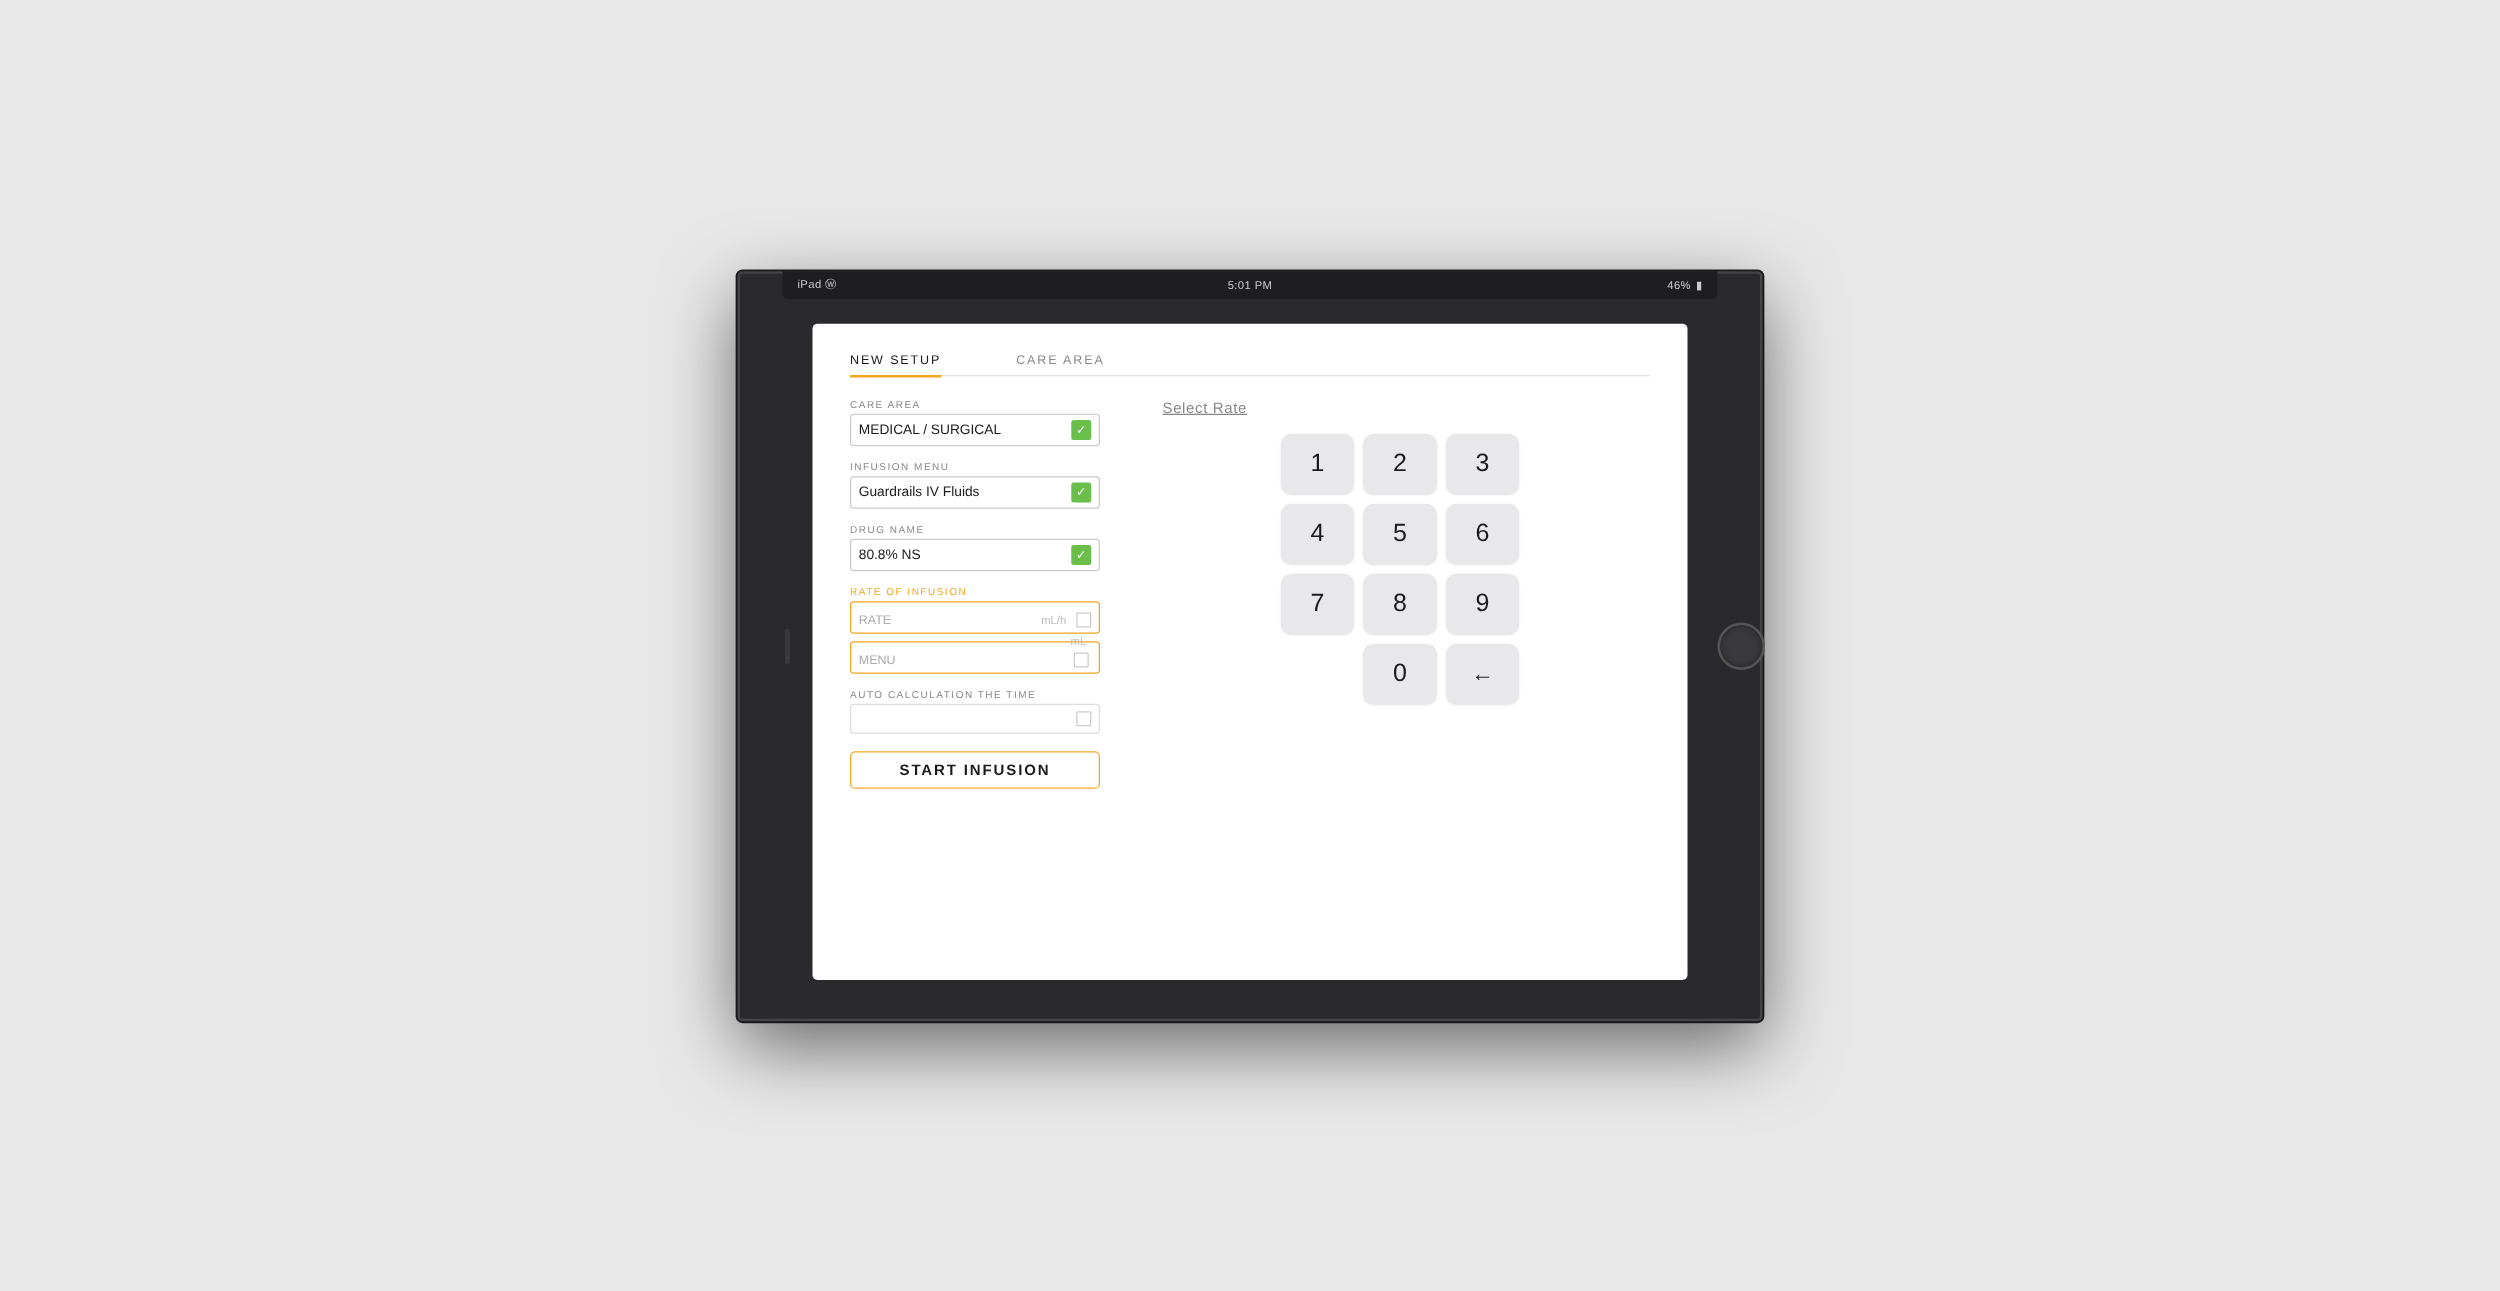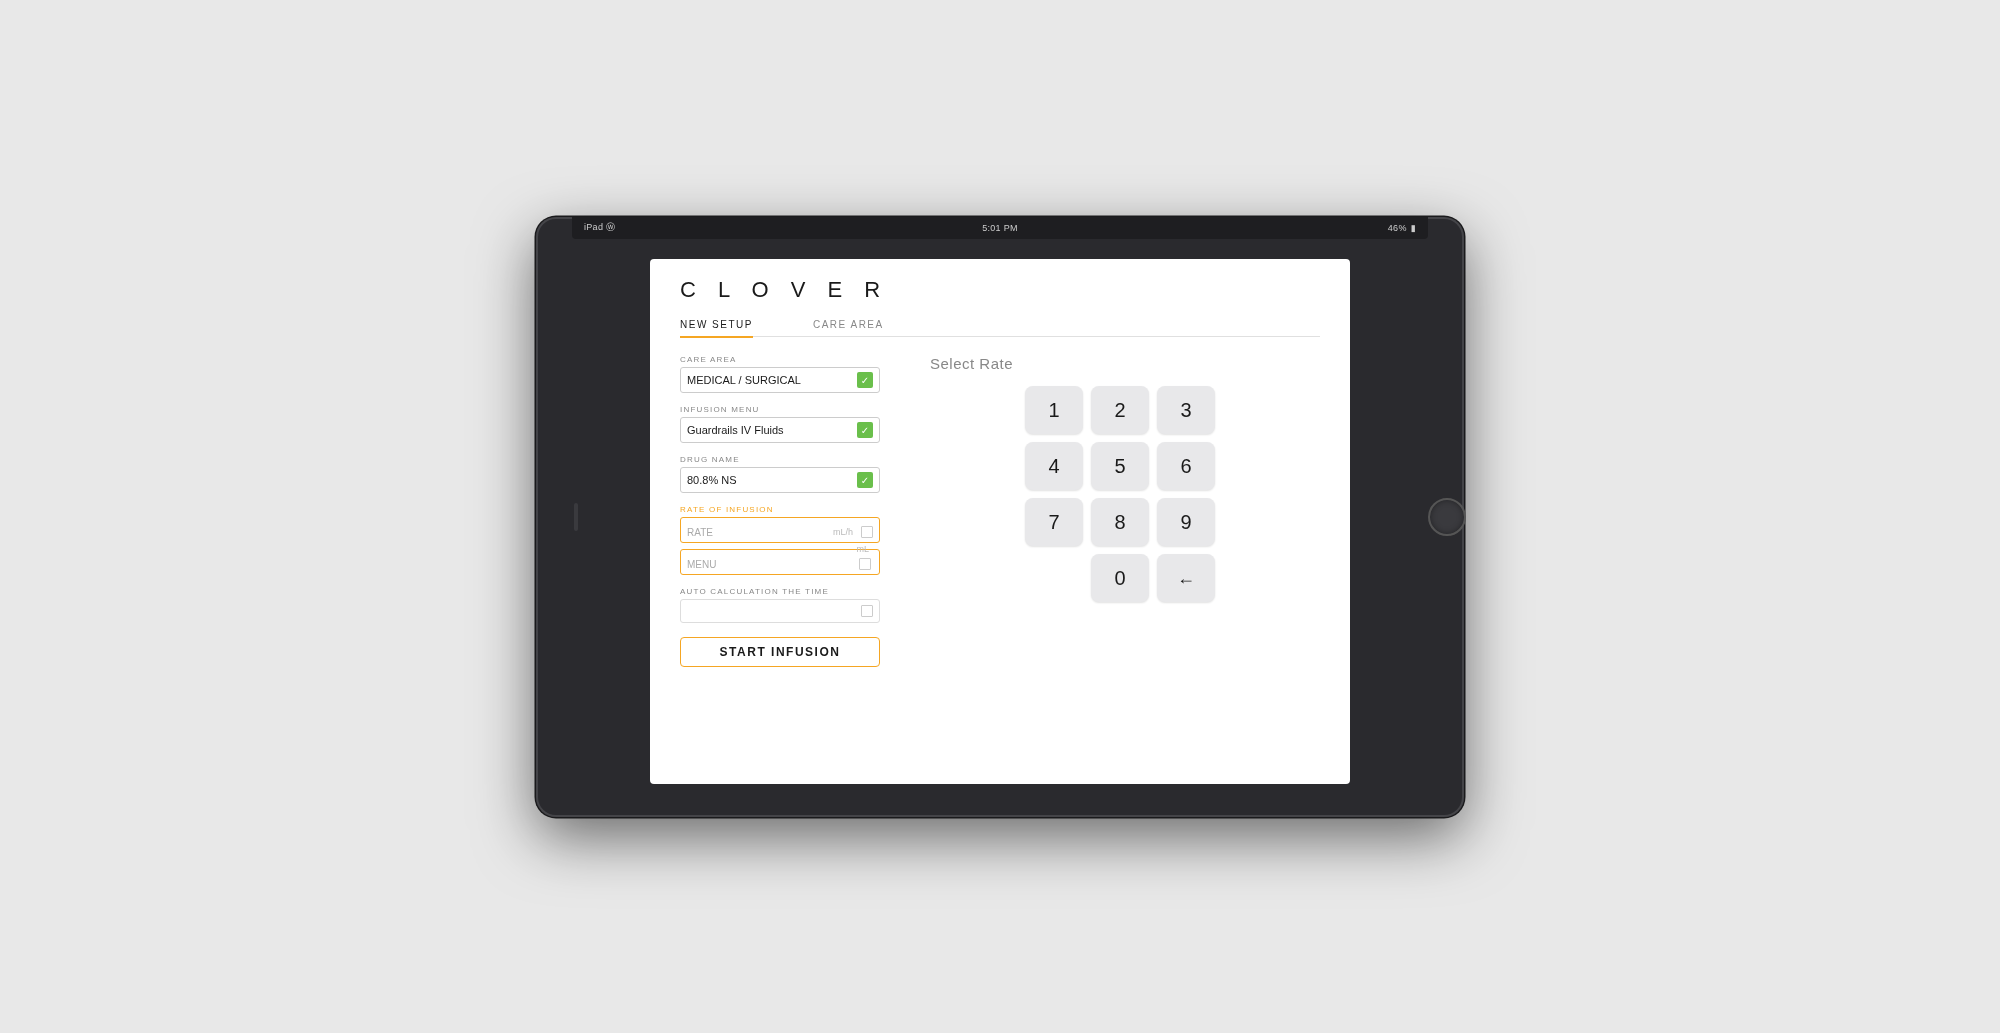--- a/index.html
+++ b/index.html
@@ -7,24 +7,24 @@
       background: #e8e8e8;
       display: flex;
       align-items: center;
       justify-content: center;
       min-height: 100vh;
       font-family: -apple-system, 'Helvetica Neue', Arial, sans-serif;
     }
 
     
     .ipad-shell {
-      width: 928px;
+      width: 820px;
       height: 600px;
       background: #2a2a2e;
-      border-radius: 20px;
+      border-radius: 4px;
       box-shadow:
         0 0 0 1.5px #1a1a1c,
         0 20px 60px rgba(0,0,0,0.55),
         inset 0 0 0 2px #444448;
       position: relative;
       display: flex;
       align-items: center;
       justify-content: center;
     }
 
@@ -243,26 +243,27 @@
 
     
     .right-panel {
       flex: 1;
       padding-top: 18px;
       display: flex;
       flex-direction: column;
       align-items: center;
     }
     .select-rate-label {
-      font-size: 15px;
+      font-size: 12px;
       color: #888;
       letter-spacing: 0.5px;
       margin-bottom: 14px;
       align-self: flex-start;
       margin-left: 10px;
+      text-decoration: underline;
     }
     .numpad {
       display: grid;
       grid-template-columns: repeat(3, 58px);
       grid-template-rows: repeat(4, 48px);
       gap: 8px;
     }
     .numpad-btn {
       width: 58px;
       height: 48px;
@@ -303,21 +304,20 @@
       <span>46%</span>
       <span>▮</span>
     </div>
   </div>
 
   <div class="ipad-side-btn"></div>
 
   <div class="ipad-screen">
 
     <div class="app-header">
-      <div class="app-logo">C L O V E R</div>
       <div class="nav-tabs">
         <div class="nav-tab active">NEW SETUP</div>
         <div class="nav-tab">CARE AREA</div>
       </div>
     </div>
 
     <div class="main-content">
 
       <div class="left-panel">
 

